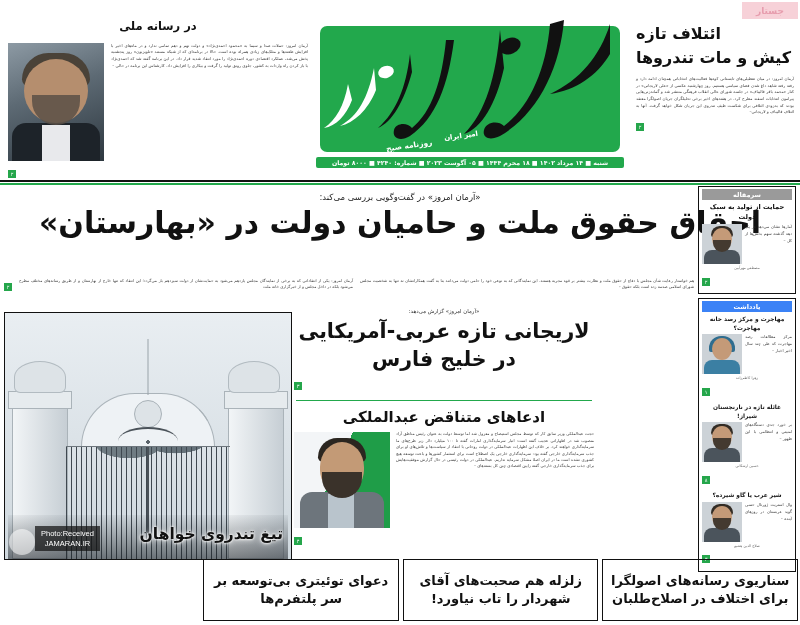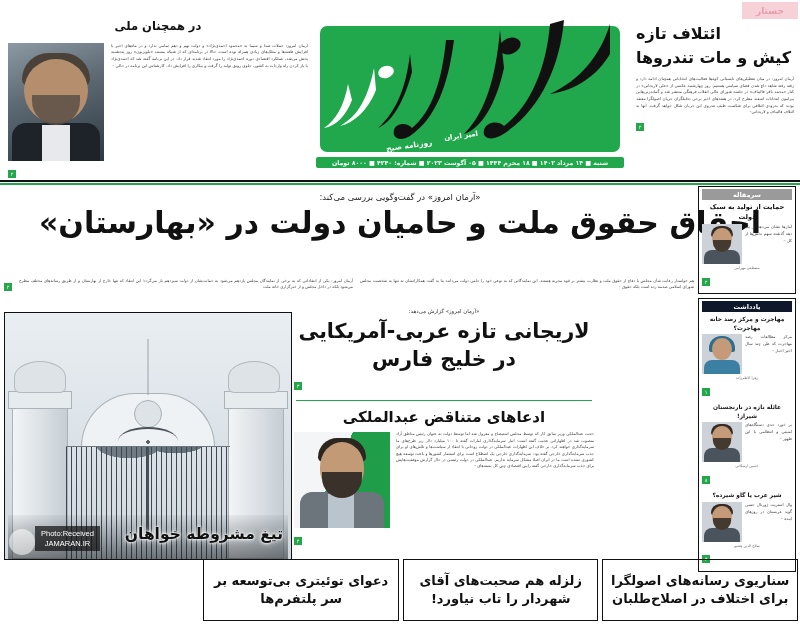--- a/index.html
+++ b/index.html
@@ -143,21 +143,21 @@
   .mid2-photo .suit{position:absolute;left:6px;top:60px;width:84px;height:40px;
                     background:#6d757c;border-radius:12px 12px 0 0;}
   .mid2-photo .shirt{position:absolute;left:34px;top:62px;width:26px;height:34px;
                      background:#b9c4cc;}
 
   
   .side{position:absolute;top:-116px;right:4px;width:98px;}
   .side-box{border:1px solid #111;margin-bottom:4px;padding:2px 3px 3px 3px;}
   .side-head{background:#9a9a9a;color:#fff;font-size:6.5px;font-weight:bold;
              text-align:center;padding:1.5px 0;letter-spacing:1px;}
-  .side-head.gr{background:#0f172a;}
+  .side-head.gr{background:#3b82f6;}
   .side-title{font-size:6.6px;font-weight:bold;text-align:center;line-height:1.45;
               margin:3px 0 2px;}
   .side-title.sm{font-size:5.9px;}
   .side-flow{overflow:hidden;}
   .side-photo{float:left;width:40px;height:40px;margin:0 3px 1px 0;
               position:relative;overflow:hidden;background:#ccd2d7;}
   .side-photo .h{position:absolute;left:10px;top:4px;width:20px;height:22px;
                  border-radius:50%;background:#c49a78;}
   .side-photo .hr{position:absolute;left:9px;top:2px;width:22px;height:11px;
                   border-radius:11px 11px 3px 3px;background:#332c25;}
@@ -220,21 +220,21 @@
           <path d="M34 74 C30 96 22 110 10 118 C22 116 32 106 38 90 Z" fill="#fff"></path>
         </svg>
       </div>
       <div class="mast-sub1">امیر ایران</div>
       <div class="mast-sub2">روزنامه صبح</div>
       <div class="mast-date">شنبه ■ ۱۴ مرداد ۱۴۰۲ ■ ۱۸ محرم ۱۴۴۴ ■ ۰۵ آگوست ۲۰۲۳ ■ شماره: ۴۲۴۰ ■ ۸۰۰۰ تومان</div>
     </div>
 
     <div class="tl-col">
       <div class="tl-title">
-        <div>در همچنان ملی</div>
+        <div>در رسانه ملی</div>
       </div>
       <div class="tl-flow">
         <div class="tl-photo">
           <div class="suit"></div>
             <div class="shirt"></div>
           <div class="hair"></div>
             <div class="face"></div>
             <div class="beard"></div>
         </div>
         <div class="tiny">آرمان امروز: حملات صدا و سیما به «محمود احمدی‌نژاد» و دولت نهم و دهم تمامی ندارد و در ماه‌های اخیر با افزایش طعنه‌ها و متلک‌های زیادی همراه بوده است. حالا در برنامه‌ای که از شبکه مستند «تلویزیون» روز پنجشنبه پخش می‌شد، عملکرد اقتصادی دوره احمدی‌نژاد را مورد انتقاد شدید قرار داد. در این برنامه گفته شد که احمدی‌نژاد با باز کردن راه واردات به کشور، جلوی رونق تولید را گرفت و بیکاری را افزایش داد. کارشناس این برنامه در حالی –</div>
@@ -277,21 +277,21 @@
         <div class="pm-fence"></div>
         <div class="pm-lamp"></div>
           <div class="pm-lampt"></div>
         <div class="pm-crowd"></div>
       </div>
       <div class="pm-logo"></div>
       <div class="pm-wm">
         <div>Photo:Received</div>
         <div>JAMARAN.IR</div>
       </div>
-      <div class="photo-cap">تیغ مشروطه خواهان</div>
+      <div class="photo-cap">تیغ تندروی خواهان</div>
     </div>
 
     <div class="mid">
       <div class="mid-kicker">«آرمان امروز» گزارش می‌دهد:</div>
       <div class="mid-title">
         <div>لاریجانی تازه عربی-آمریکایی</div>
         <div>در خلیج فارس</div>
       </div>
       <div style="text-align:left;margin-top:2px;">
         <span class="pgbadge">۳</span>

